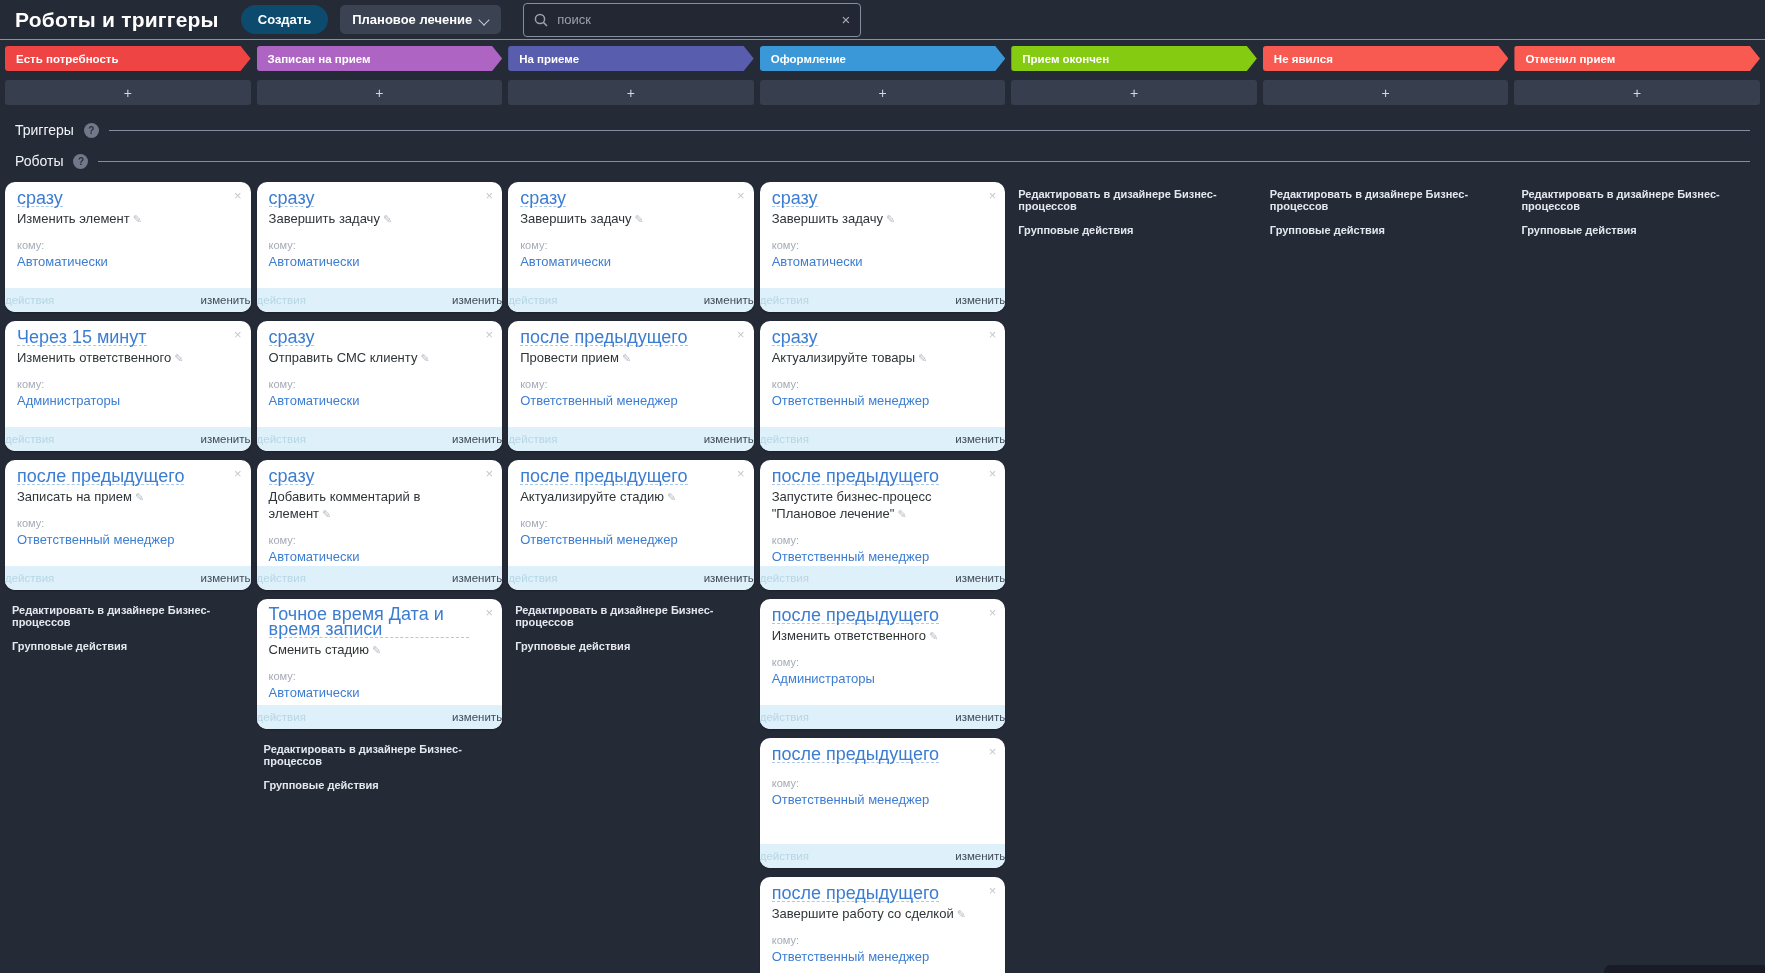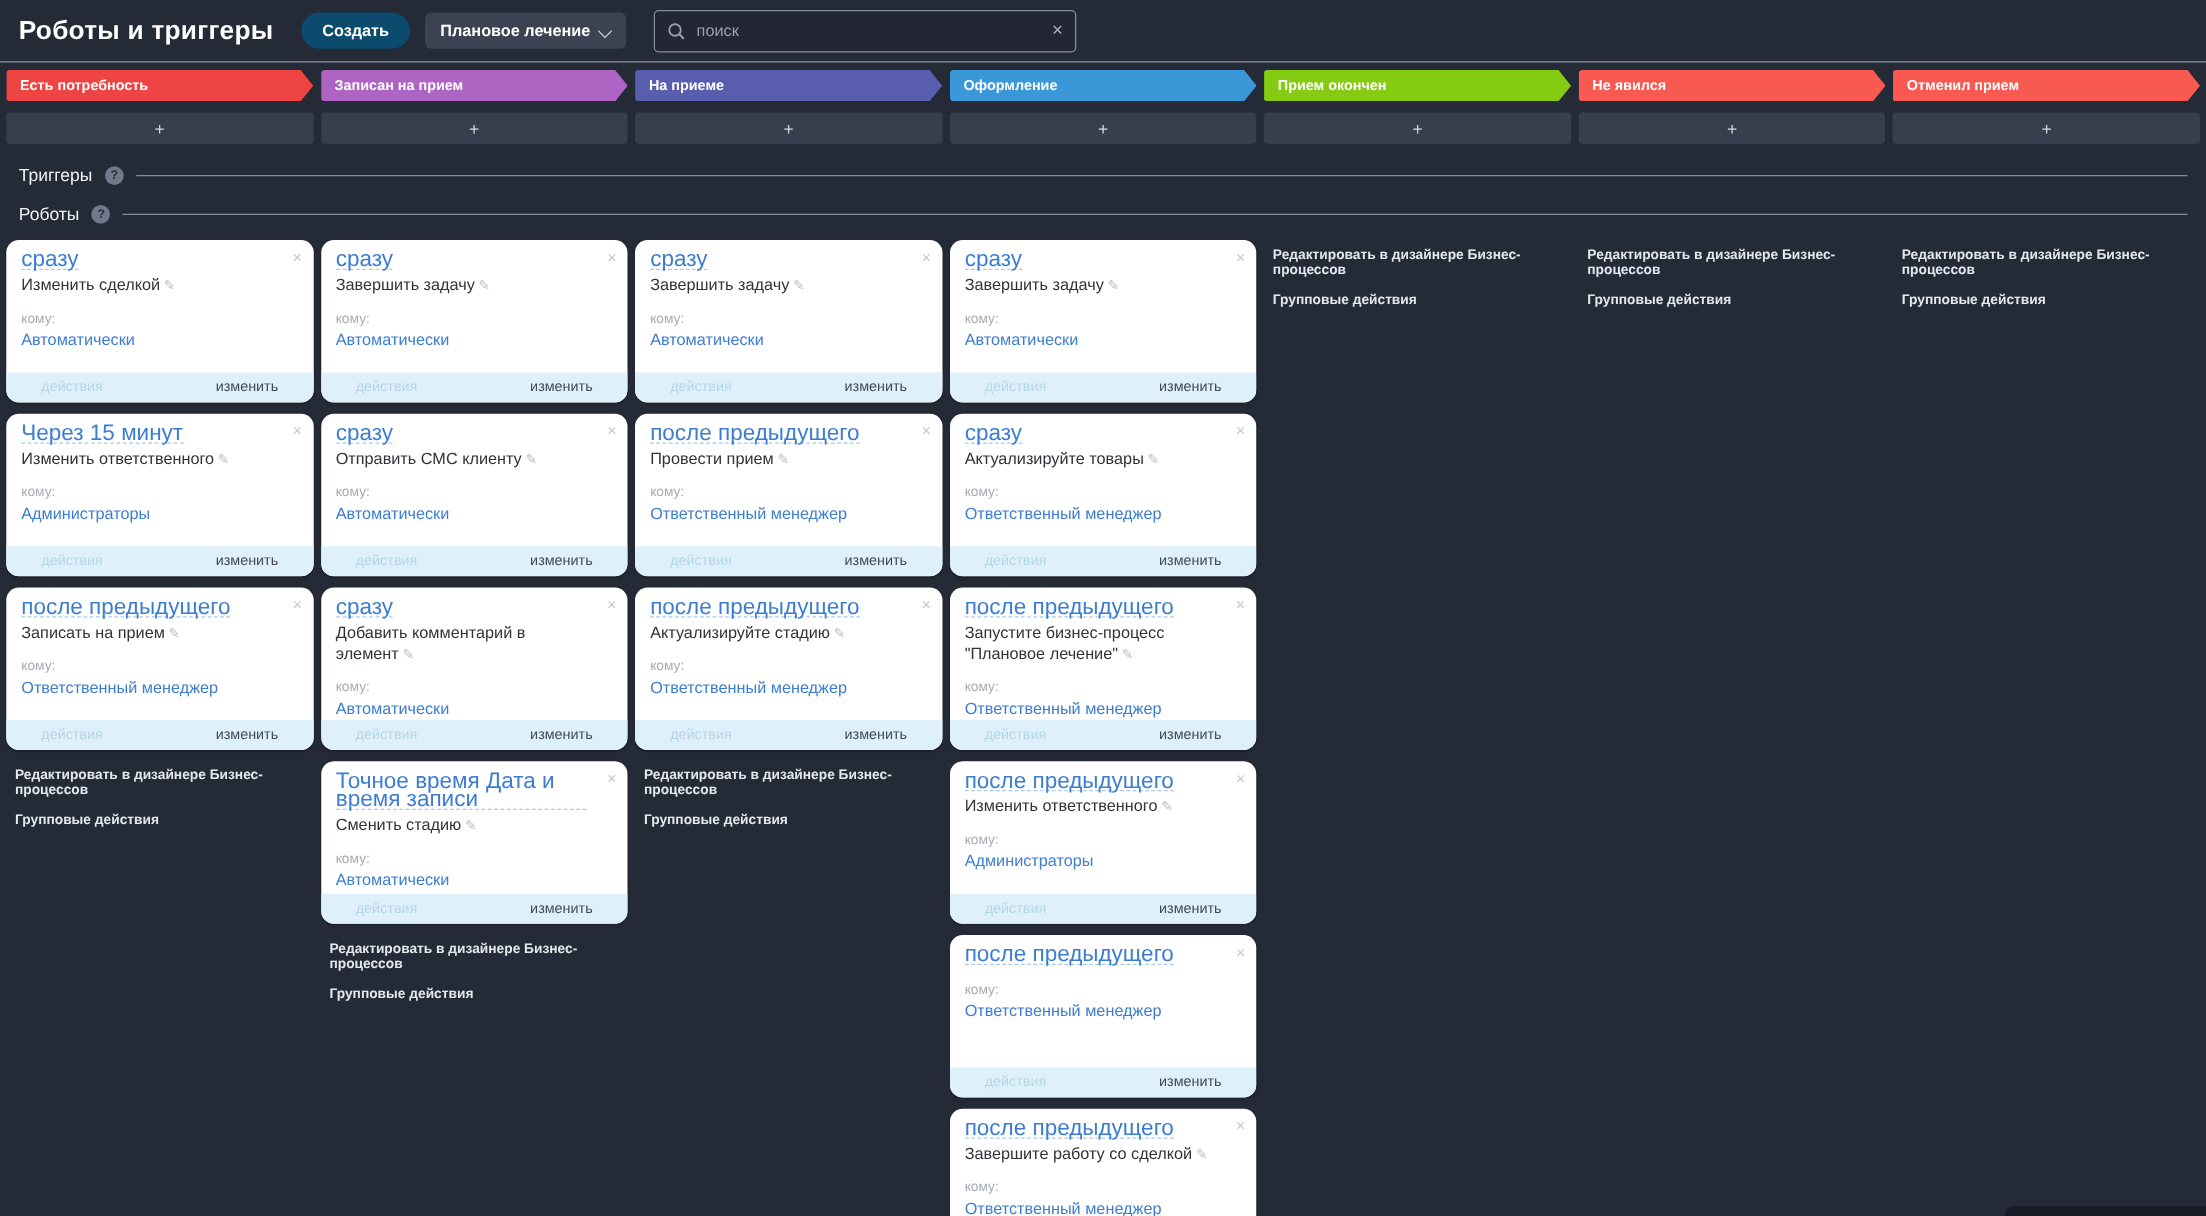--- a/index.html
+++ b/index.html
@@ -7,21 +7,21 @@
   body {
     background:#252a37;
     font-family:"Liberation Sans", sans-serif;
     color:#fff;
     position:relative;
   }
 
   
   .topbar {
     display:flex; align-items:center;
-    height:50px; padding:0 15px;
+    height:40px; padding:0 15px;
     border-bottom:1px solid #8a92a2;
   }
   .page-title { font-size:21px; font-weight:bold; letter-spacing:.2px; }
   .create-btn {
     margin-left:22px;
     background:#0c4a6e; color:#fff;
     border:none; border-radius:16px;
     font-size:13px; font-weight:bold;
     padding:7px 17px; cursor:pointer;
     font-family:inherit;
@@ -121,21 +121,21 @@
     margin-bottom:3px; max-width:200px;
   }
   .action-line { font-size:13px; line-height:17px; color:#2f3437; padding-right:14px; }
   .pencil-icon { color:#b9bec5; font-size:11px; cursor:pointer; margin-left:3px; }
   .to-label { margin-top:11px; font-size:11px; color:#a5abb5; }
   .recipient-link { display:inline-block; margin-top:3px; color:#3c7dd2; font-size:13px; cursor:pointer; text-decoration:none; }
   .card-footer {
     position:absolute; left:0; right:0; bottom:0;
     height:24px; background:#def1fa;
     display:flex; align-items:center; justify-content:space-between;
-    padding:0 28px;
+    padding:0 0;
     font-size:11.5px;
   }
   .actions-link { color:#b7d6e5; cursor:pointer; text-decoration:none; }
   .edit-link { color:#414b58; cursor:pointer; text-decoration:none; }
 
   .col-links { margin-top:5px; display:flex; flex-direction:column; gap:12px; padding-left:7px; }
   .col-links.toponly { margin-top:6px; }
   .col-link { color:#e4e8ee; font-size:11px; font-weight:bold; cursor:pointer; text-decoration:none; }
 
   
@@ -208,21 +208,21 @@
   <span class="section-label">Роботы</span>
   <span class="help-icon">?</span>
   <span class="section-rule"></span>
 </div>
 
 <div class="grid7 board">
     <div class="board-col">
       <div class="card">
     <button class="card-close">×</button>
     <a class="trigger-link">сразу</a>
-    <div class="action-line"><span class="action-text">Изменить сделкой</span><span class="pencil-icon">✎</span></div>
+    <div class="action-line"><span class="action-text">Изменить элемент</span><span class="pencil-icon">✎</span></div>
     <div class="to-label">кому:</div>
     <a class="recipient-link">Автоматически</a>
     <div class="card-footer">
       <a class="actions-link">действия</a>
       <a class="edit-link">изменить</a>
     </div>
   </div>
       <div class="card">
     <button class="card-close">×</button>
     <a class="trigger-link">Через 15 минут</a>

